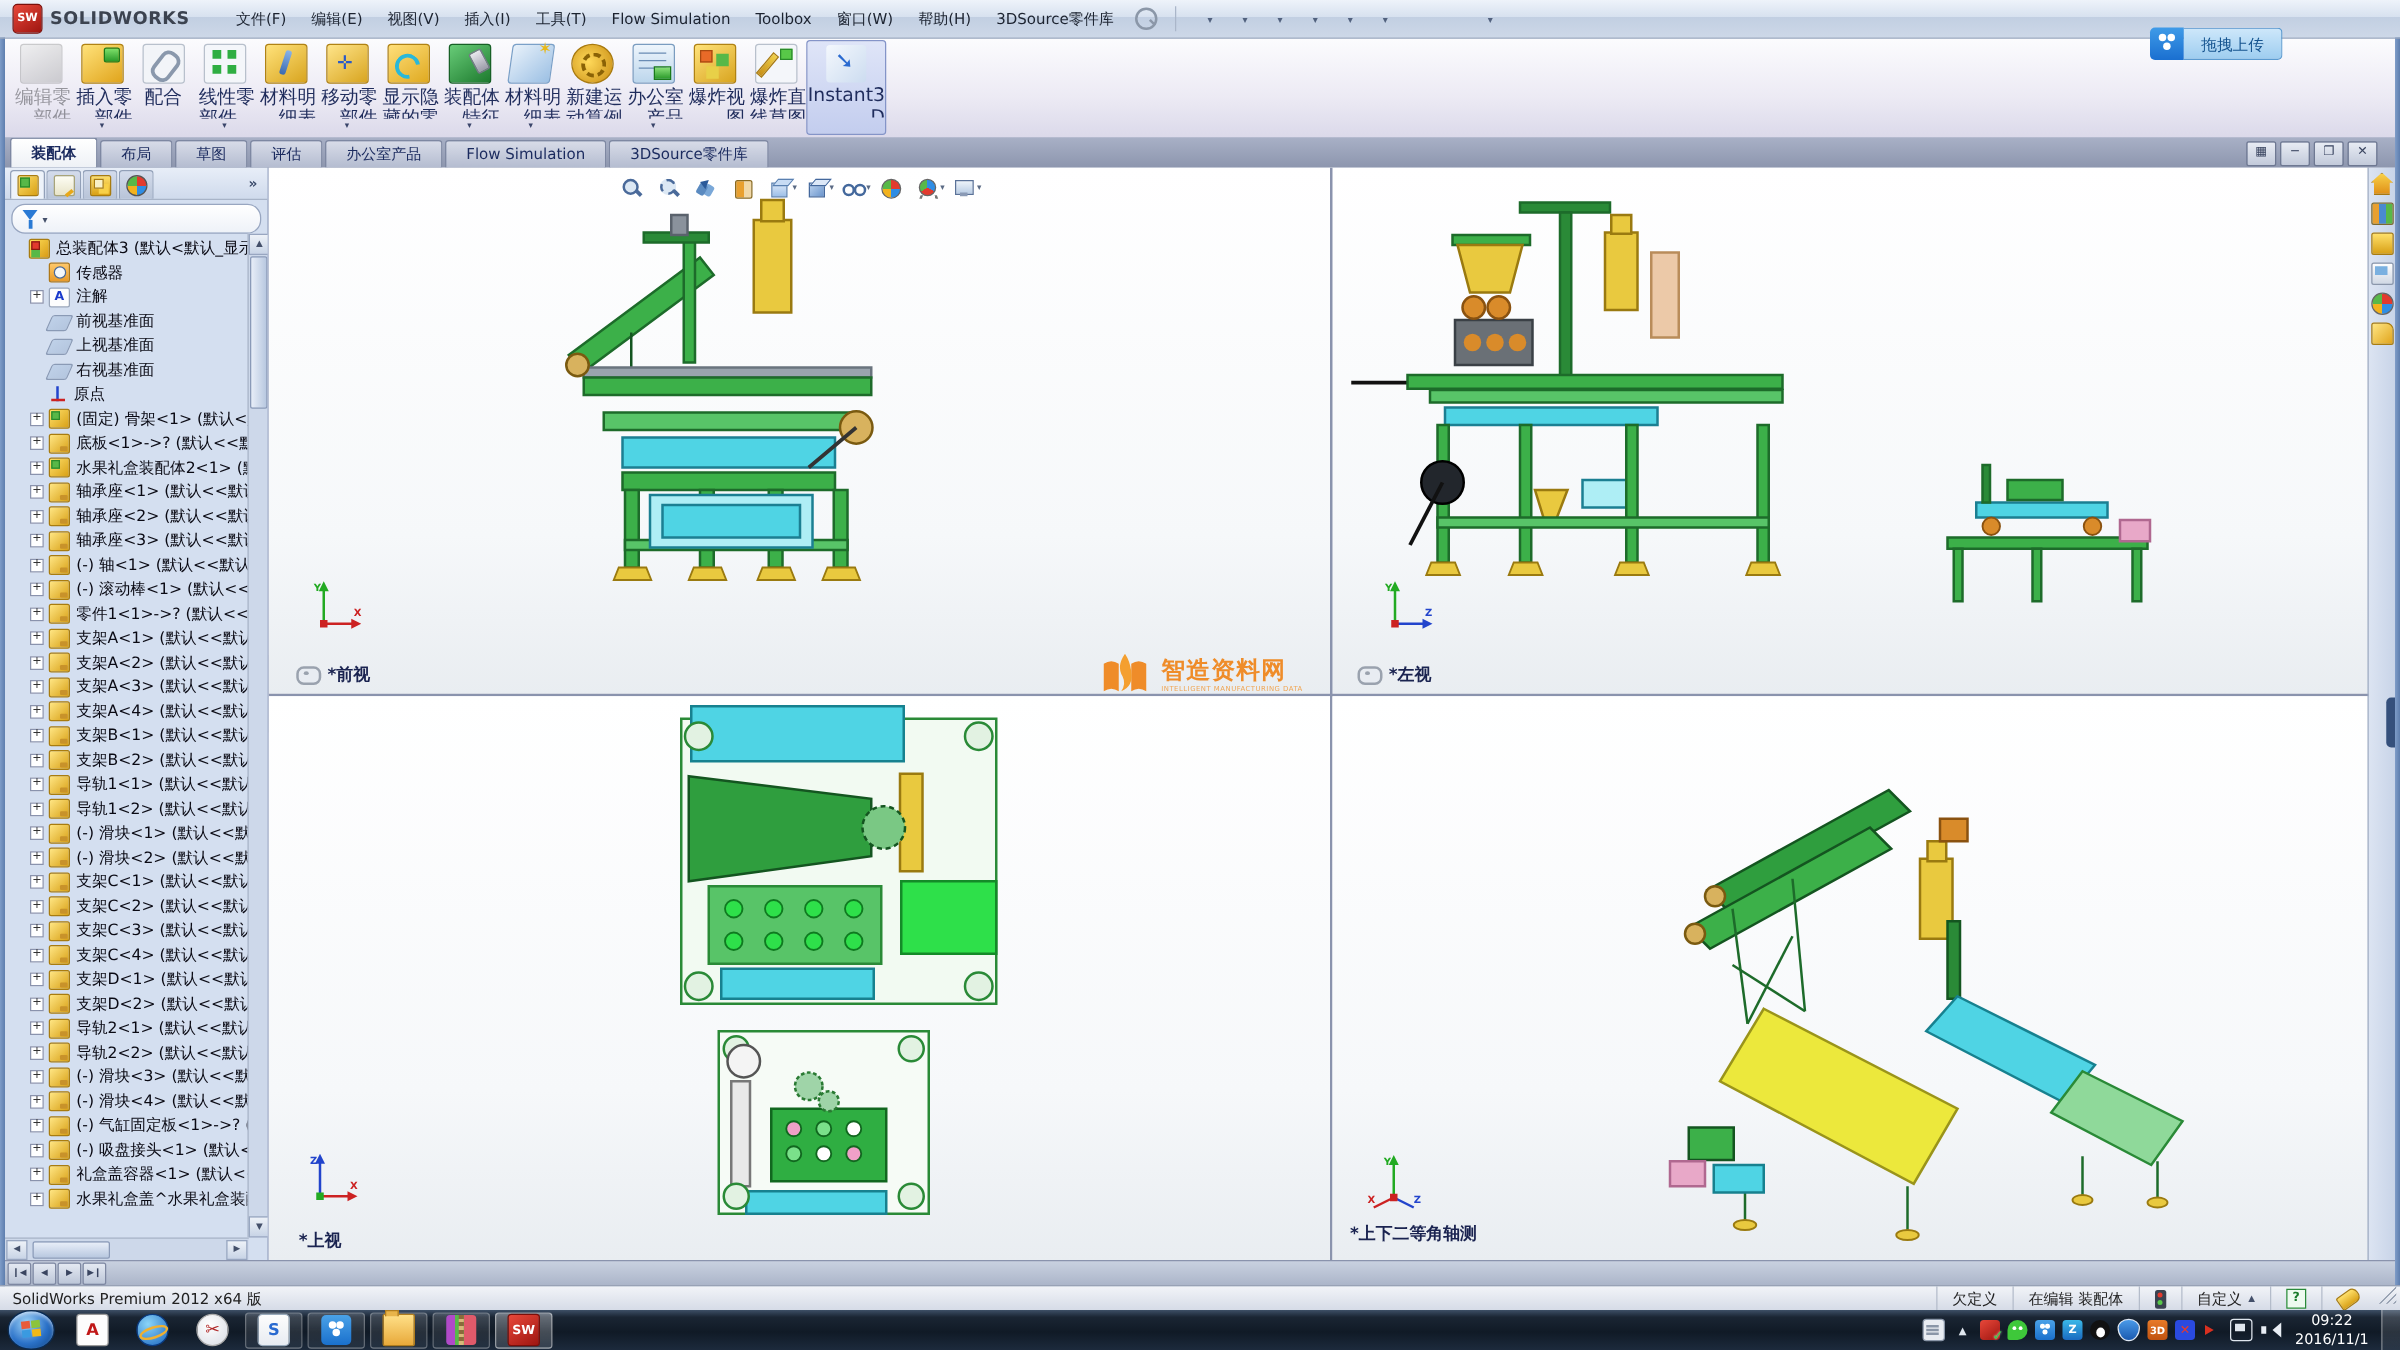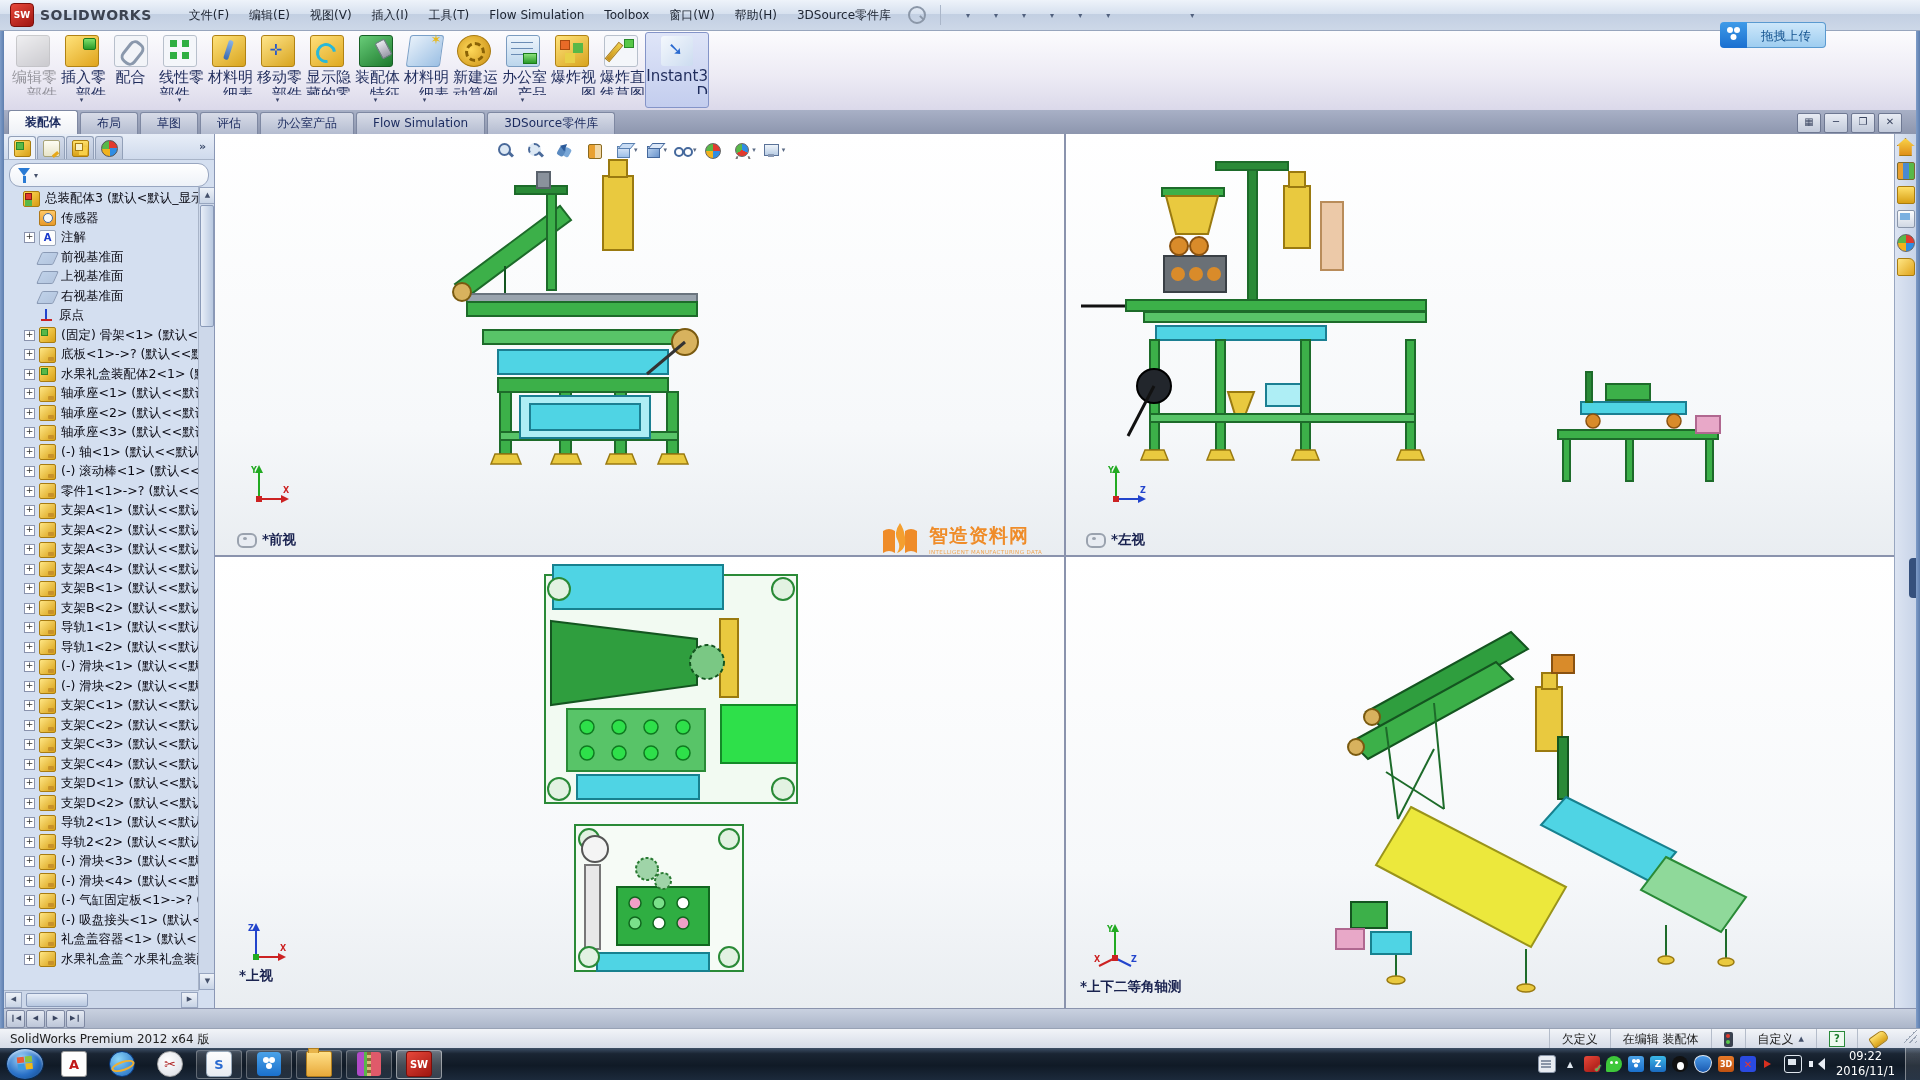--- a/index.html
+++ b/index.html
@@ -1033,21 +1033,21 @@
       </svg>
       <svg class="triad" style="left:31px;bottom:43px" viewBox="0 0 44 46">
         <line x1="10" y1="38" x2="10" y2="10" stroke="#2244cc" stroke-width="2"></line>
         <polygon points="10,4 6,12 14,12" fill="#2244cc"></polygon>
         <line x1="10" y1="38" x2="34" y2="38" stroke="#cc2222" stroke-width="2"></line>
         <polygon points="40,38 32,34 32,42" fill="#cc2222"></polygon>
         <rect x="7" y="35" width="6" height="6" fill="#22aa22"></rect>
         <text x="2" y="12" fill="#2244cc">Z</text>
         <text x="34" y="32" fill="#cc2222">X</text>
       </svg>
-      <div class="vplabel" style="left:24px;bottom:23px">
+      <div class="vplabel" style="left:24px;bottom:6px">
         <span>*上视</span>
       </div>
     </div>
 
     <div class="vp" id="vp4">
       <svg width="830" height="453" viewBox="0 0 830 453">
         <g stroke="#145520" stroke-width="2">
           <polygon points="300,155 445,75 462,92 317,172" fill="#2f9e3e"></polygon>
           <polygon points="285,185 430,105 447,122 302,202" fill="#3cb049"></polygon>
           <line x1="320" y1="170" x2="332" y2="262" stroke="#1d6b2a"></line>

